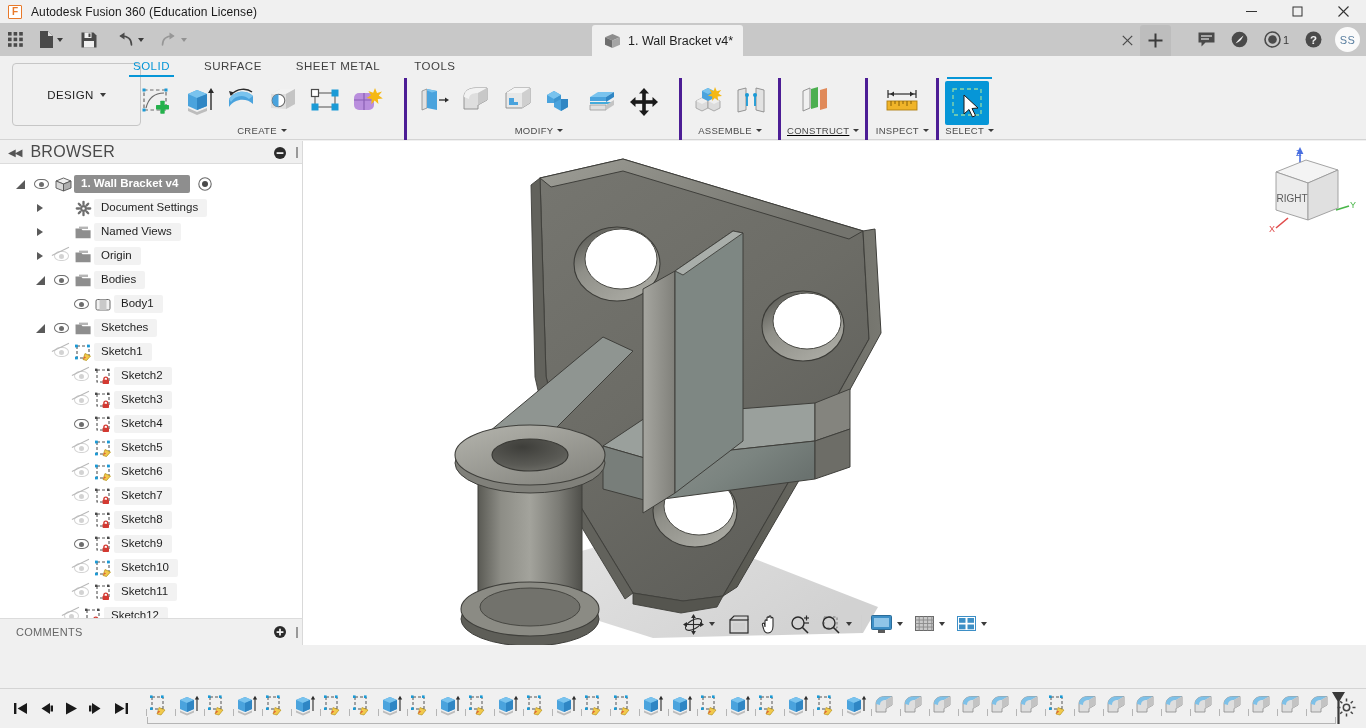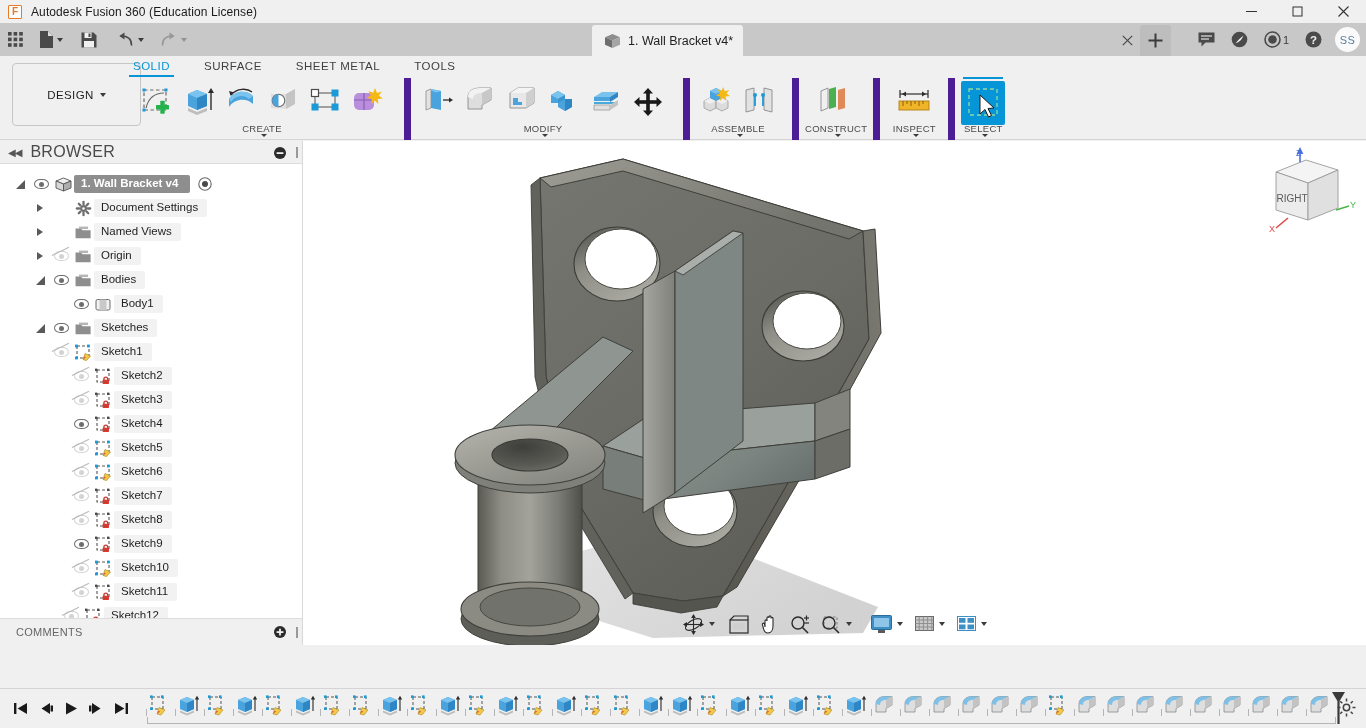--- a/index.html
+++ b/index.html
@@ -97,27 +97,27 @@
     font-size: 11.5px; color: #3f3f3f; letter-spacing: .5px;
     padding: 3px 0 5px; margin-right: 34px; position: relative; white-space: nowrap;
   }
   .ribtab.active { color: #0696d7; }
   .ribtab.active::after {
     content: ''; position: absolute; left: -4px; right: -4px; bottom: 0; height: 2px; background: #0696d7;
   }
 
   .panels { position: absolute; left: 128px; top: 22px; height: 62px; display: flex; align-items: flex-start; }
   .panel { height: 62px; display: flex; flex-direction: column; position: relative; padding: 0 6px; }
-  .panel + .panel { border-left: 7px solid #4c1d95; }
+  .panel + .panel { border-left: 3px solid #4c1d95; }
   .panel-icons { display: flex; align-items: flex-start; height: 44px; padding-top: 3px; }
   .tool { width: 42px; height: 42px; display: flex; align-items: center; justify-content: center; position: relative; }
   .tool.sel-active { background: #0696d7; border-radius: 2px; }
   .panel-label {
     font-size: 9.5px; color: #4a4a4a; letter-spacing: .3px;
-    display: flex; align-items: center; justify-content: center; height: 16px; flex-direction: column;
+    display: flex; align-items: center; justify-content: center; height: 16px;
   }
   .panel.select-panel::before {
     content: ''; position: absolute; left: 8px; right: 8px; top: -1px; height: 2px; background: #0696d7;
   }
 
   
   .browser {
     position: absolute; left: 0; top: 141px; width: 303px; bottom: 83px;
     background: #fff; border-right: 1px solid #d9d9d9;
   }
@@ -508,21 +508,21 @@
               <circle cx="20" cy="9" r="2" fill="#1a9ad6"></circle>
             </svg>
           </div>
         </div>
         <div class="panel-label">
           <span>ASSEMBLE</span>
           <div class="caret sm"></div>
         </div>
       </div>
 
-      <div class="panel" style="margin-left:6px;">
+      <div class="panel" style="text-decoration:underline;">
         <div class="panel-icons">
           <div class="tool" style="width:56px;">
             <svg width="32" height="32" viewBox="0 0 32 32">
               <path d="M4 5 L11 2 L11 22 L4 25 Z" fill="#f0f0f0" stroke="#8a8a8a" stroke-width="0.9"></path>
               <path d="M12 3 L19 1 L19 21 L12 23 Z" fill="#4caf50"></path>
               <path d="M21 4 L28 2 L28 22 L21 24 Z" fill="#e08a5a"></path>
             </svg>
           </div>
         </div>
         <div class="panel-label">

